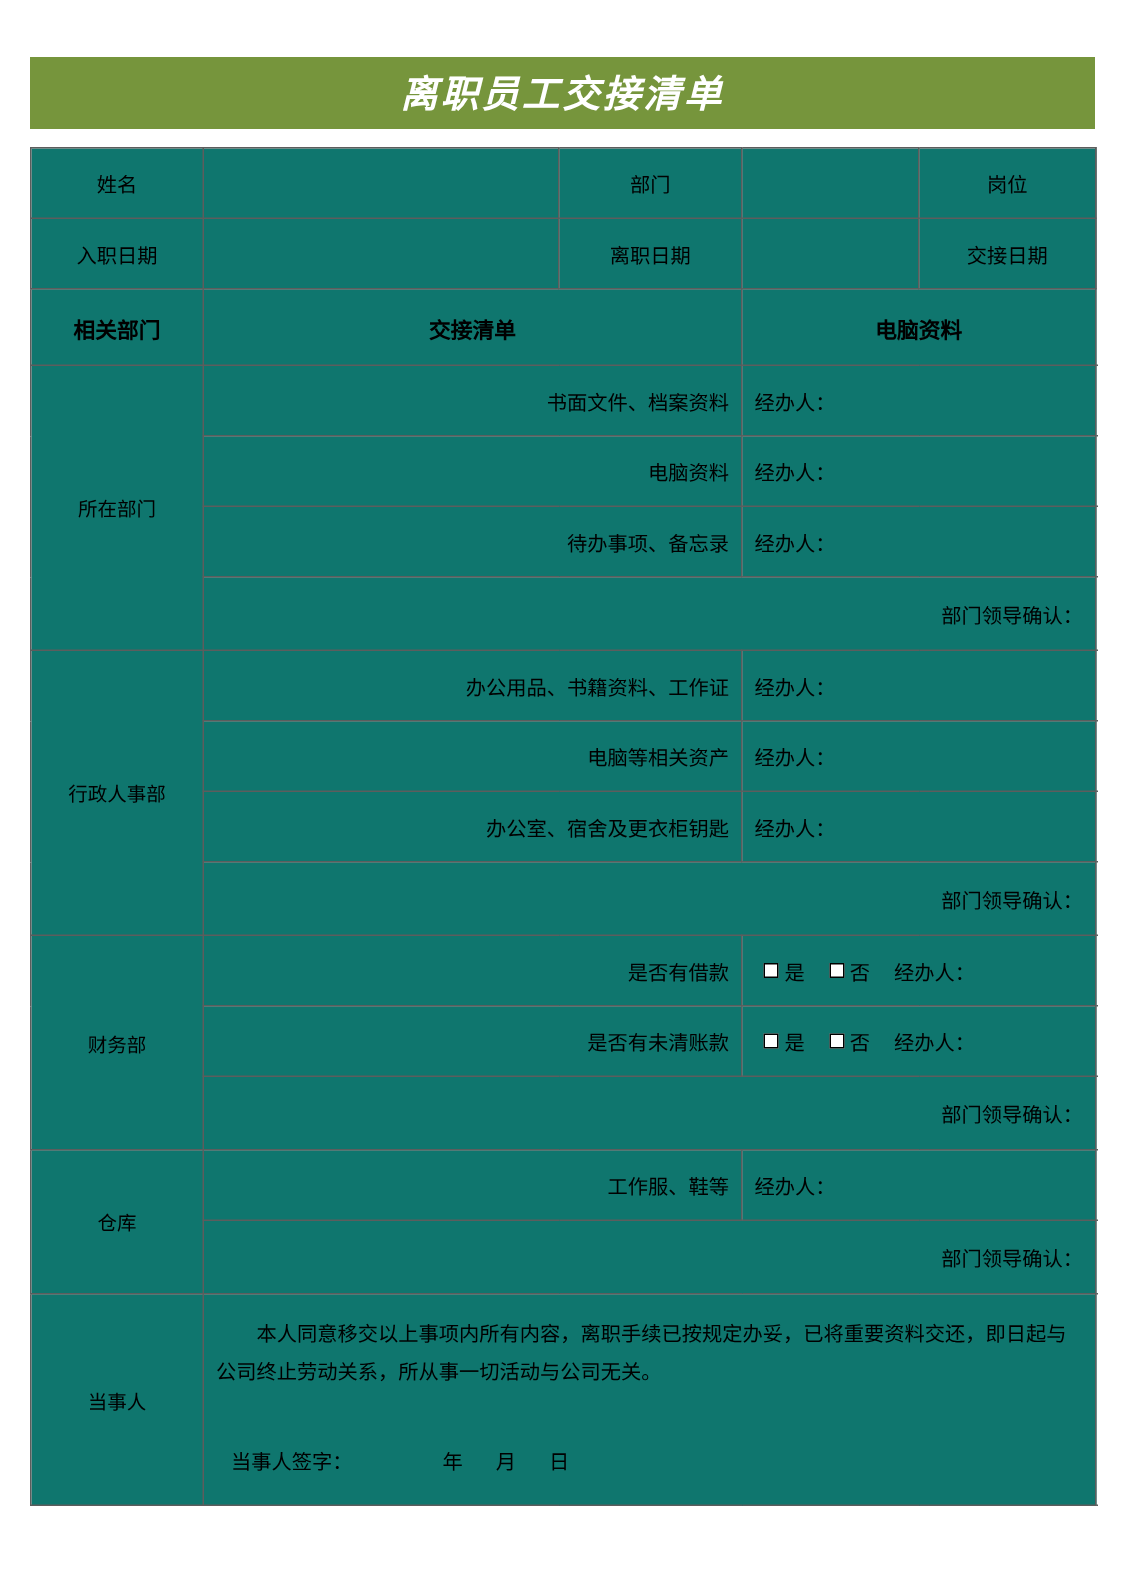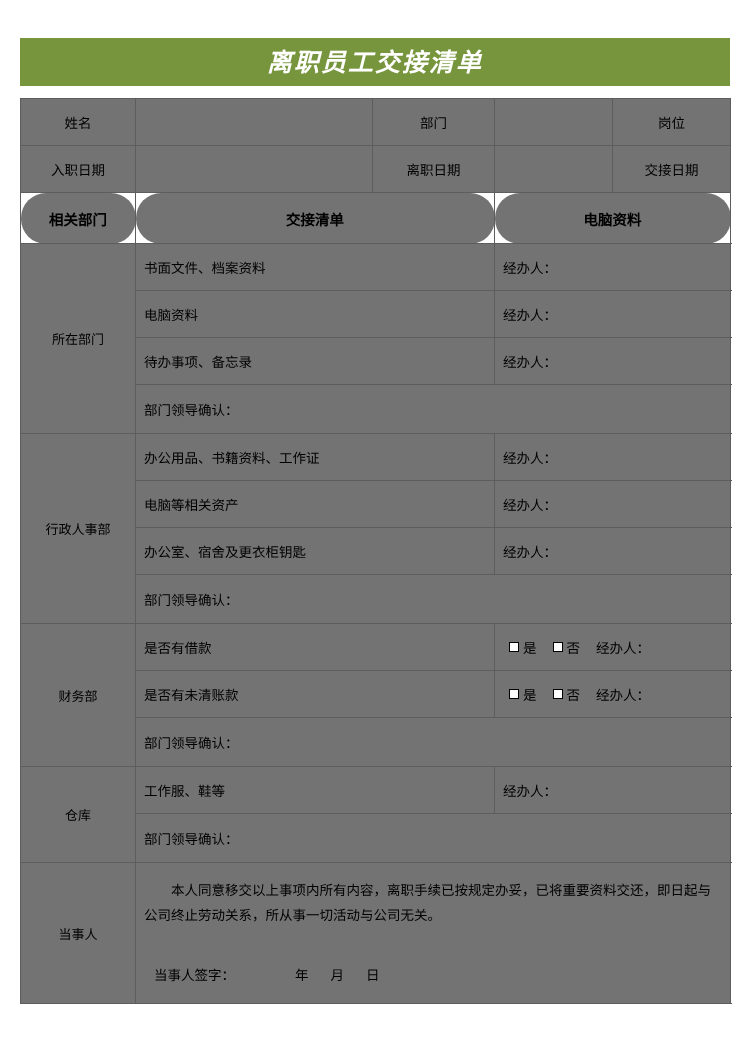--- a/index.html
+++ b/index.html
@@ -47,58 +47,57 @@
     margin-top: 12px;
     width: 710px;
     border-collapse: collapse;
     table-layout: fixed;
     font-size: 13.5px;
   }
   table.form td {
     border: 1px solid #5d5d5d;
     padding: 0 8px;
     vertical-align: middle;
-    background: #737373;
+    background: #0f766e;
   }
 
   
   col.c1 { width: 115px; }
   col.c2 { width: 237px; }
   col.c3 { width: 122px; }
   col.c4 { width: 118px; }
   col.c5 { width: 118px; }
 
   .center { text-align: center; }
   .left   { text-align: left; }
 
   .info-row td { height: 46px; }
 
   .section-head td {
     height: 50px;
     font-weight: bold;
     font-size: 14.5px;
-    border-radius: 25px;
   }
   .section-head td,
   .thick-top > td {
     border-top: 2px solid #3f3f3f;
   }
   .section-head td {
     border-bottom: 2px solid #3f3f3f;
   }
 
   .item-row td { height: 46px; }
   .confirm-row td { height: 48px; }
 
   .dept-label {
     text-align: center;
     font-size: 13px;
   }
 
-  .item-text { padding-left: 10px; }
+  .item-text { padding-left: 10px; text-align: right; }
   .handler-text { padding-left: 6px; }
 
   .checkline {
     display: inline-block;
     white-space: nowrap;
     padding-left: 6px;
     text-align: right;
   }
   .cbox {
     display: inline-block;

